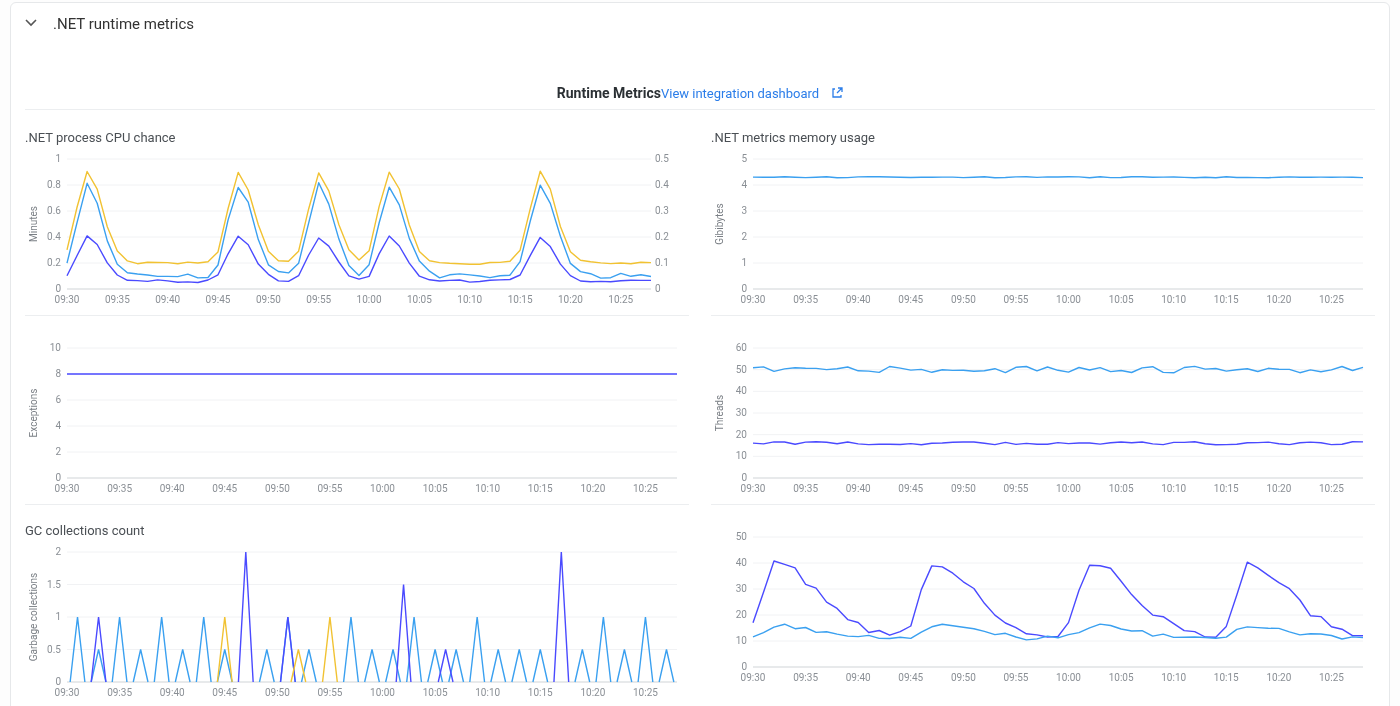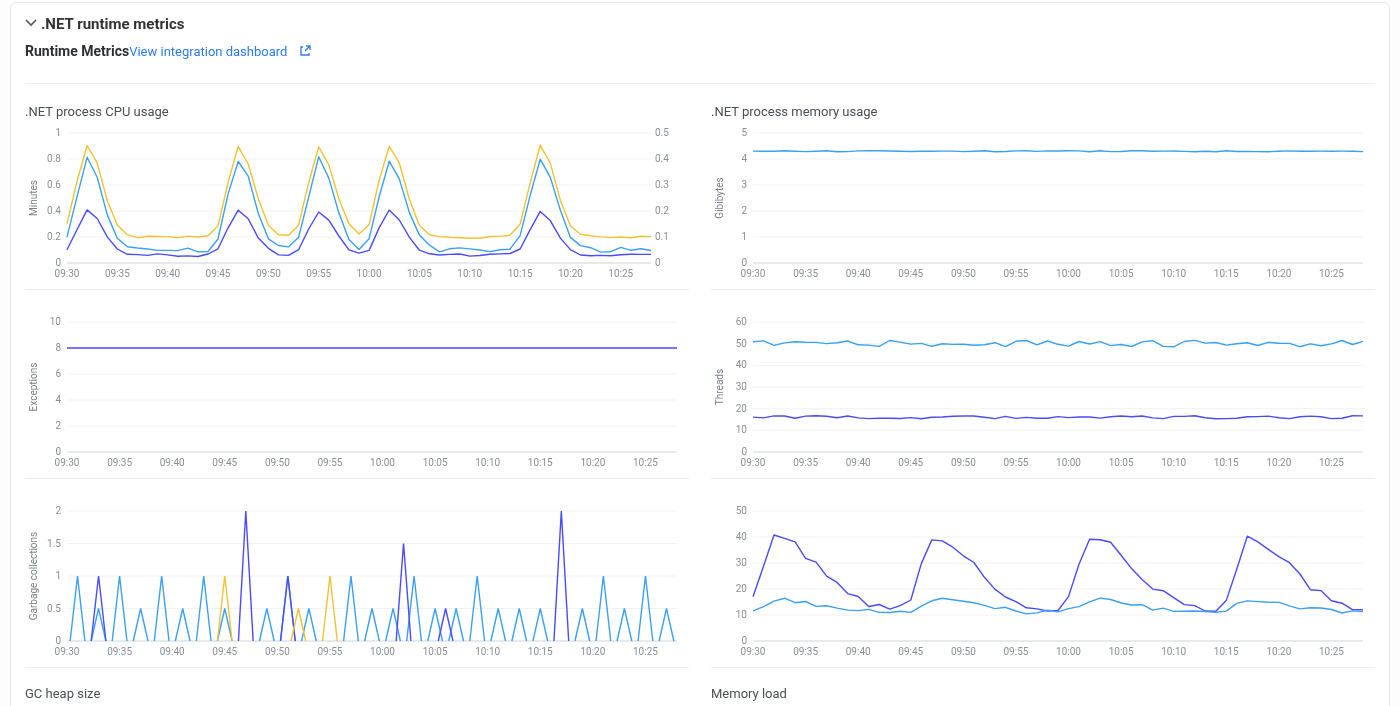--- a/index.html
+++ b/index.html
@@ -18,39 +18,40 @@
   }
   .panel {
     border: 1px solid #e6e8ea;
     border-radius: 6px;
     padding: 10px 14px 14px 14px;
     background: #fff;
   }
   .section-header {
     display: flex;
     align-items: center;
-    gap: 4px;
+    gap: 16px;
     font-size: 15px;
-    font-weight: 700;
+    font-weight: 400;
     color: #333;
     cursor: pointer;
     padding: 2px 0 6px 0;
   }
   .chev {
     display: inline-block;
     transform: rotate(0deg);
     font-size: 12px;
     color: #555;
   }
   .sub-header-row {
     display: flex;
-    justify-content: flex-start;
+    justify-content: center;
     align-items: center;
     border-bottom: 1px solid #eceef0;
-    padding: 4px 0 24px 0;
+    padding: 4px 0 8px 0;
+    margin-top: 42px;
   }
   .sub-header {
     font-size: 14px;
     font-weight: 700;
     color: #2b3034;
   }
   .link {
     color: #2b7de9;
     font-size: 13px;
     display: inline-flex;
@@ -124,21 +125,21 @@
         <span class="ext-icon">
           <svg viewBox="0 0 12 12" width="12" height="12">
               <path d="M4 2H2v8h8V8M6 6l5-5M7 1h4v4" fill="none" stroke="#2b7de9" stroke-width="1.3"></path>
             </svg>
         </span>
       </a>
     </div>
 
     <div class="grid" id="chart-grid">
         <div class="cell">
-          <div class="chart-title">.NET process CPU usage</div>
+          <div class="chart-title">.NET process CPU chance</div>
           <div class="chart-wrap">
             <svg width="660" height="160" viewBox="0 0 660 160">
               <line x1="42" x2="626" y1="140" y2="140" class="grid-line"></line>
               <text x="36" y="143" text-anchor="end" class="tick-label">0</text>
               <line x1="42" x2="626" y1="114" y2="114" class="grid-line"></line>
               <text x="36" y="117" text-anchor="end" class="tick-label">0.2</text>
               <line x1="42" x2="626" y1="88" y2="88" class="grid-line"></line>
               <text x="36" y="91" text-anchor="end" class="tick-label">0.4</text>
               <line x1="42" x2="626" y1="62" y2="62" class="grid-line"></line>
               <text x="36" y="65" text-anchor="end" class="tick-label">0.6</text>
@@ -166,21 +167,21 @@
               <text x="595.7931034482758" y="154" text-anchor="middle" class="tick-label">10:25</text>
               <line x1="42" x2="626" y1="140" y2="140" class="axis-line"></line>
               <text x="12" y="75" text-anchor="middle" class="axis-label" transform="rotate(-90 12 75)">Minutes</text>
               <path d="M42.0 100.9 L52.1 58.0 L62.1 22.5 L72.2 40.1 L82.3 77.8 L92.3 101.9 L102.4 111.9 L112.5 114.7 L122.6 113.3 L132.6 113.5 L142.7 113.6 L152.8 114.8 L162.8 113.1 L172.9 114.0 L183.0 112.8 L193.0 102.9 L203.1 59.5 L213.2 23.4 L223.2 41.0 L233.3 75.8 L243.4 102.3 L253.4 111.8 L263.5 112.2 L273.6 102.2 L283.7 59.7 L293.7 23.9 L303.8 41.9 L313.9 75.8 L323.9 100.8 L334.0 110.9 L344.1 101.8 L354.1 57.6 L364.2 23.2 L374.3 40.0 L384.3 76.0 L394.4 102.6 L404.5 111.8 L414.6 113.6 L424.6 114.3 L434.7 114.7 L444.8 115.2 L454.8 115.2 L464.9 113.5 L475.0 113.4 L485.0 112.2 L495.1 101.2 L505.2 59.9 L515.2 22.2 L525.3 40.1 L535.4 77.5 L545.4 102.8 L555.5 111.2 L565.6 112.7 L575.7 113.9 L585.7 114.6 L595.8 114.0 L605.9 114.8 L615.9 113.3 L626.0 113.6 " fill="none" stroke="#f1c232" stroke-width="1.4" stroke-linejoin="round"></path>
               <path d="M42.0 114.1 L52.1 73.4 L62.1 34.3 L72.2 54.2 L82.3 91.9 L92.3 115.2 L102.4 123.7 L112.5 125.0 L122.6 126.0 L132.6 127.4 L142.7 127.4 L152.8 127.6 L162.8 125.1 L172.9 128.9 L183.0 128.5 L193.0 116.0 L203.1 70.9 L213.2 38.5 L223.2 53.1 L233.3 90.6 L243.4 115.8 L253.4 122.5 L263.5 123.9 L273.6 114.3 L283.7 73.9 L293.7 33.8 L303.8 55.1 L313.9 90.1 L323.9 116.6 L334.0 126.5 L344.1 115.7 L354.1 74.0 L364.2 38.2 L374.3 55.9 L384.3 89.4 L394.4 112.1 L404.5 122.2 L414.6 128.8 L424.6 125.8 L434.7 124.9 L444.8 125.9 L454.8 127.0 L464.9 128.6 L475.0 126.7 L485.0 126.2 L495.1 112.6 L505.2 72.3 L515.2 36.2 L525.3 54.4 L535.4 87.3 L545.4 114.4 L555.5 122.6 L565.6 124.7 L575.7 129.1 L585.7 128.7 L595.8 124.4 L605.9 127.3 L615.9 125.8 L626.0 127.5 " fill="none" stroke="#3aa0f0" stroke-width="1.4" stroke-linejoin="round"></path>
               <path d="M42.0 126.8 L52.1 106.5 L62.1 86.9 L72.2 95.5 L82.3 113.9 L92.3 126.0 L102.4 131.3 L112.5 131.6 L122.6 132.4 L132.6 130.9 L142.7 131.9 L152.8 133.3 L162.8 132.9 L172.9 133.5 L183.0 131.0 L193.0 125.8 L203.1 104.8 L213.2 87.2 L223.2 95.7 L233.3 115.1 L243.4 125.3 L253.4 131.9 L263.5 132.4 L273.6 126.7 L283.7 106.0 L293.7 89.0 L303.8 97.1 L313.9 113.0 L323.9 126.9 L334.0 130.1 L344.1 127.4 L354.1 104.9 L364.2 87.0 L374.3 97.0 L384.3 114.1 L394.4 127.2 L404.5 130.8 L414.6 132.0 L424.6 131.4 L434.7 131.0 L444.8 133.1 L454.8 132.5 L464.9 131.2 L475.0 130.9 L485.0 130.5 L495.1 126.0 L505.2 106.6 L515.2 88.4 L525.3 97.6 L535.4 115.1 L545.4 126.6 L555.5 132.0 L565.6 132.8 L575.7 132.4 L585.7 132.7 L595.8 131.8 L605.9 131.2 L615.9 131.4 L626.0 131.4 " fill="none" stroke="#4a4aff" stroke-width="1.4" stroke-linejoin="round"></path>
             </svg>
           </div>
         </div>
         <div class="cell">
-          <div class="chart-title">.NET process memory usage</div>
+          <div class="chart-title">.NET metrics memory usage</div>
           <div class="chart-wrap">
             <svg width="660" height="160" viewBox="0 0 660 160">
               <line x1="42" x2="652" y1="140" y2="140" class="grid-line"></line>
               <text x="36" y="143" text-anchor="end" class="tick-label">0</text>
               <line x1="42" x2="652" y1="114" y2="114" class="grid-line"></line>
               <text x="36" y="117" text-anchor="end" class="tick-label">1</text>
               <line x1="42" x2="652" y1="88" y2="88" class="grid-line"></line>
               <text x="36" y="91" text-anchor="end" class="tick-label">2</text>
               <line x1="42" x2="652" y1="62" y2="62" class="grid-line"></line>
               <text x="36" y="65" text-anchor="end" class="tick-label">3</text>
@@ -269,20 +270,21 @@
               <text x="567.8620689655172" y="154" text-anchor="middle" class="tick-label">10:20</text>
               <text x="620.448275862069" y="154" text-anchor="middle" class="tick-label">10:25</text>
               <line x1="42" x2="652" y1="140" y2="140" class="axis-line"></line>
               <text x="12" y="75" text-anchor="middle" class="axis-label" transform="rotate(-90 12 75)">Threads</text>
               <path d="M42.0 29.8 L52.5 28.9 L63.0 33.4 L73.6 30.9 L84.1 29.7 L94.6 30.3 L105.1 30.4 L115.6 31.6 L126.1 30.7 L136.7 29.0 L147.2 32.8 L157.7 33.1 L168.2 34.4 L178.7 28.5 L189.2 30.1 L199.8 32.1 L210.3 31.4 L220.8 34.3 L231.3 31.8 L241.8 32.4 L252.3 32.3 L262.9 33.2 L273.4 32.7 L283.9 30.7 L294.4 34.6 L304.9 29.3 L315.4 28.5 L326.0 32.8 L336.5 29.0 L347.0 32.3 L357.5 34.1 L368.0 29.5 L378.6 32.0 L389.1 29.6 L399.6 33.6 L410.1 32.5 L420.6 34.5 L431.1 29.9 L441.7 28.7 L452.2 34.4 L462.7 34.8 L473.2 29.5 L483.7 28.4 L494.2 31.1 L504.8 30.5 L515.3 33.1 L525.8 31.7 L536.3 30.7 L546.8 33.5 L557.3 30.3 L567.9 31.2 L578.4 31.4 L588.9 34.7 L599.4 31.9 L609.9 33.7 L620.4 31.9 L631.0 28.5 L641.5 32.5 L652.0 29.3 " fill="none" stroke="#3aa0f0" stroke-width="1.4" stroke-linejoin="round"></path>
               <path d="M42.0 105.1 L52.5 105.9 L63.0 103.9 L73.6 104.0 L84.1 106.2 L94.6 104.1 L105.1 103.7 L115.6 104.3 L126.1 105.7 L136.7 104.0 L147.2 105.9 L157.7 106.6 L168.2 106.3 L178.7 106.3 L189.2 106.5 L199.8 105.6 L210.3 106.7 L220.8 105.3 L231.3 105.0 L241.8 104.3 L252.3 104.0 L262.9 104.0 L273.4 105.3 L283.9 106.6 L294.4 104.4 L304.9 106.4 L315.4 105.4 L326.0 106.2 L336.5 106.3 L347.0 104.6 L357.5 105.6 L368.0 105.0 L378.6 105.0 L389.1 106.1 L399.6 104.7 L410.1 104.0 L420.6 104.7 L431.1 104.0 L441.7 105.9 L452.2 106.6 L462.7 104.4 L473.2 104.4 L483.7 103.8 L494.2 105.8 L504.8 106.7 L515.3 106.6 L525.8 106.2 L536.3 104.7 L546.8 104.6 L557.3 104.1 L567.9 105.7 L578.4 106.6 L588.9 104.8 L599.4 104.1 L609.9 104.7 L620.4 106.6 L631.0 106.3 L641.5 103.8 L652.0 103.9 " fill="none" stroke="#4a4aff" stroke-width="1.4" stroke-linejoin="round"></path>
             </svg>
           </div>
         </div>
         <div class="cell">
+          <div class="chart-title">GC collections count</div>
           <div class="chart-wrap">
             <svg width="660" height="160" viewBox="0 0 660 160">
               <line x1="42" x2="652" y1="140" y2="140" class="grid-line"></line>
               <text x="36" y="143" text-anchor="end" class="tick-label">0</text>
               <line x1="42" x2="652" y1="107.5" y2="107.5" class="grid-line"></line>
               <text x="36" y="110.5" text-anchor="end" class="tick-label">0.5</text>
               <line x1="42" x2="652" y1="75" y2="75" class="grid-line"></line>
               <text x="36" y="78" text-anchor="end" class="tick-label">1</text>
               <line x1="42" x2="652" y1="42.5" y2="42.5" class="grid-line"></line>
               <text x="36" y="45.5" text-anchor="end" class="tick-label">1.5</text>

